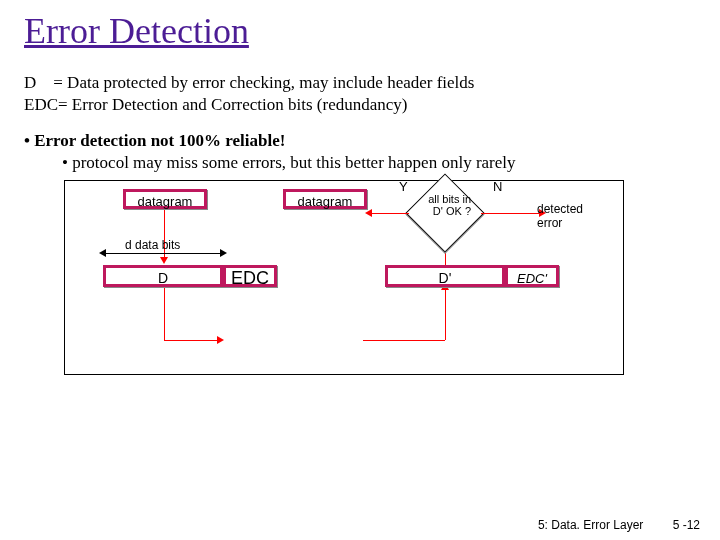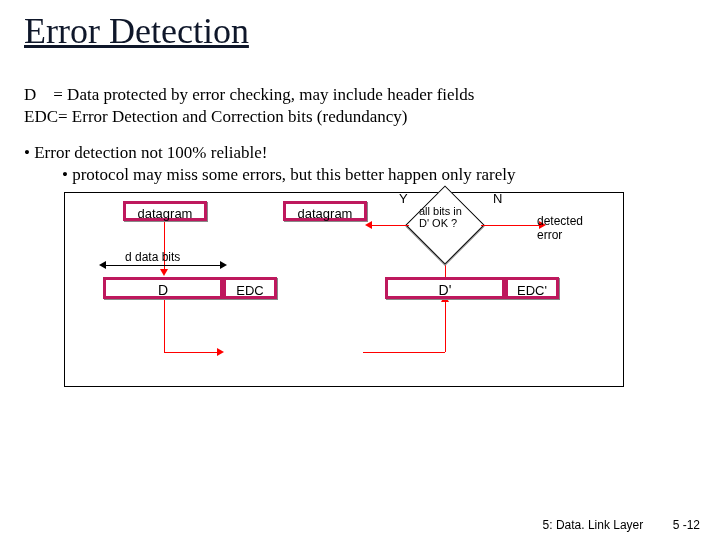--- a/index.html
+++ b/index.html
@@ -1,36 +1,36 @@
 <!DOCTYPE html>
 <html><head>
 <meta charset="utf-8">
 <style>
   * { margin: 0; padding: 0; box-sizing: border-box; }
   body { width: 720px; height: 540px; background: #fff; font-family: Georgia, 'Times New Roman', serif; color: #000; position: relative; overflow: hidden; }
   .slide { padding: 10px 24px 0 24px; }
-  .title { font-family: 'Comic Sans MS', 'Chalkboard SE', cursive; font-size: 36px; color: #0f172a; text-decoration: underline; margin-bottom: 32px; font-weight: normal; }
+  .title { font-family: 'Comic Sans MS', 'Chalkboard SE', cursive; font-size: 36px; color: #4c1d95; text-decoration: underline; margin-bottom: 20px; font-weight: normal; }
   .defs { font-family: 'Comic Sans MS', 'Chalkboard SE', cursive; font-size: 17px; line-height: 1.3; margin-bottom: 14px; }
-  .bul1 { font-family: 'Comic Sans MS', 'Chalkboard SE', cursive; font-size: 17px; line-height: 1.3; }
+  .bul1 { font-family: 'Comic Sans MS', 'Chalkboard SE', cursive; font-size: 17px; line-height: 1.3; font-weight: bold; }
   .bul2 { font-family: 'Comic Sans MS', 'Chalkboard SE', cursive; font-size: 17px; line-height: 1.3; margin-left: 38px; }
   .diagram { margin: 6px 0 0 40px; position: relative; width: 560px; height: 195px; border: 1px solid #000; background: #fff; font-family: Arial, sans-serif; }
   .dg-box { position: absolute; border: 3px solid #be185d; text-align: center; background: #fff; box-shadow: 1px 1px 0 #888; }
   .dg-txt { position: absolute; font-family: Arial, sans-serif; }
   .footer { position: absolute; bottom: 8px; right: 20px; font-family: Arial, sans-serif; font-size: 12px; }
   .footer .a { margin-right: 26px; }
   .arrow-v { position: absolute; width: 1px; background: #f00; }
   .arrow-h { position: absolute; height: 1px; background: #f00; }
   .arrow-line { position: absolute; background: #000; }
   .arrowhead-r { position: absolute; width: 0; height: 0; border-left: 7px solid #f00; border-top: 4px solid transparent; border-bottom: 4px solid transparent; }
   .arrowhead-d { position: absolute; width: 0; height: 0; border-top: 7px solid #f00; border-left: 4px solid transparent; border-right: 4px solid transparent; }
   .arrowhead-u { position: absolute; width: 0; height: 0; border-bottom: 7px solid #f00; border-left: 4px solid transparent; border-right: 4px solid transparent; }
   .arrowhead-l-b { position: absolute; width: 0; height: 0; border-right: 7px solid #000; border-top: 4px solid transparent; border-bottom: 4px solid transparent; }
   .arrowhead-r-b { position: absolute; width: 0; height: 0; border-left: 7px solid #000; border-top: 4px solid transparent; border-bottom: 4px solid transparent; }
   .diamond { position: absolute; width: 56px; height: 56px; transform: rotate(45deg); border: 1px solid #000; background: #fff; box-shadow: 1px 1px 0 #888; }
-  .diamond-txt { position: absolute; text-align: left; font-family: Arial, sans-serif; font-size: 11px; line-height: 1.1; }
+  .diamond-txt { position: absolute; text-align: right; font-family: Arial, sans-serif; font-size: 11px; line-height: 1.1; }
 </style>
 </head>
 <body>
 
 <div class="slide">
   <h1 class="title">Error Detection</h1>
 
   <div class="defs">
     <div style="white-space: pre;">D    = Data protected by error checking, may include header fields</div>
     <div>EDC= Error Detection and Correction bits (redundancy)</div>
@@ -40,54 +40,54 @@
   <div class="bul2">• protocol may miss some errors, but this better happen only rarely</div>
 
   <div class="diagram">
 
     <div class="dg-box" style="left:58px; top:8px; width:84px; height:20px; font-size:13px; line-height:19px;">datagram</div>
 
     <div class="arrow-v" style="left:99px; top:29px; height:48px;"></div>
     <div class="arrowhead-d" style="left:95px; top:76px;"></div>
 
     <div class="dg-box" style="left:38px; top:84px; width:120px; height:22px; font-size:14px; line-height:21px;">D</div>
-    <div class="dg-box" style="left:158px; top:84px; width:54px; height:22px; font-size:13px; line-height:21px;">EDC</div>
+    <div class="dg-box" style="left:158px; top:84px; width:54px; height:22px; font-size:18px; line-height:21px;">EDC</div>
 
     <div class="arrow-line" style="left:38px; top:72px; width:120px; height:1px;"></div>
     <div class="arrowhead-l-b" style="left:34px; top:68px;"></div>
     <div class="arrowhead-r-b" style="left:155px; top:68px;"></div>
     <div class="dg-txt" style="left:60px; top:57px; font-size:12px;">d data bits</div>
 
     <div class="arrow-v" style="left:99px; top:107px; height:52px;"></div>
 
     <div class="arrow-h" style="left:99px; top:159px; width:55px;"></div>
     <div class="arrowhead-r" style="left:152px; top:155px;"></div>
 
 
     <div class="arrow-h" style="left:298px; top:159px; width:82px;"></div>
     <div class="arrow-v" style="left:380px; top:107px; height:52px;"></div>
     <div class="arrowhead-u" style="left:376px; top:102px;"></div>
 
     <div class="dg-box" style="left:320px; top:84px; width:120px; height:22px; font-size:14px; line-height:21px;">D'</div>
-    <div class="dg-box" style="left:440px; top:84px; width:54px; height:22px; font-size:13px; line-height:21px;">EDC'</div>
+    <div class="dg-box" style="left:440px; top:84px; width:54px; height:22px; font-size:13px; line-height:21px;font-style:italic;">EDC'</div>
 
     <div class="arrow-v" style="left:380px; top:64px; height:20px;"></div>
     <div class="arrowhead-u" style="left:376px; top:59px;"></div>
 
     <div class="diamond" style="left:352px; top:4px;"></div>
     <div class="diamond-txt" style="left:354px; top:12px; width:52px;">all bits in D' OK ?</div>
 
     <div class="arrow-h" style="left:304px; top:32px; width:40px;"></div>
     <div class="arrowhead-r" style="left:300px; top:28px; border-left:none; border-right:7px solid #f00;"></div>
     <div class="dg-txt" style="left:334px; top:-2px; font-size:13px;">Y</div>
     <div class="dg-box" style="left:218px; top:8px; width:84px; height:20px; font-size:13px; line-height:19px;">datagram</div>
 
     <div class="arrow-h" style="left:416px; top:32px; width:60px;"></div>
     <div class="arrowhead-r" style="left:474px; top:28px;"></div>
     <div class="dg-txt" style="left:428px; top:-2px; font-size:13px;">N</div>
     <div class="dg-txt" style="left:472px; top:22px; font-size:12px; width:60px; line-height:1.1;">detected error</div>
   </div>
 </div>
 
 <div class="footer">
-  <span class="a">5: Data. Link Layer</span>
+  <span class="a">5: Data. Error Layer</span>
   <span>5 -12</span>
 </div>
 
 </body></html>

